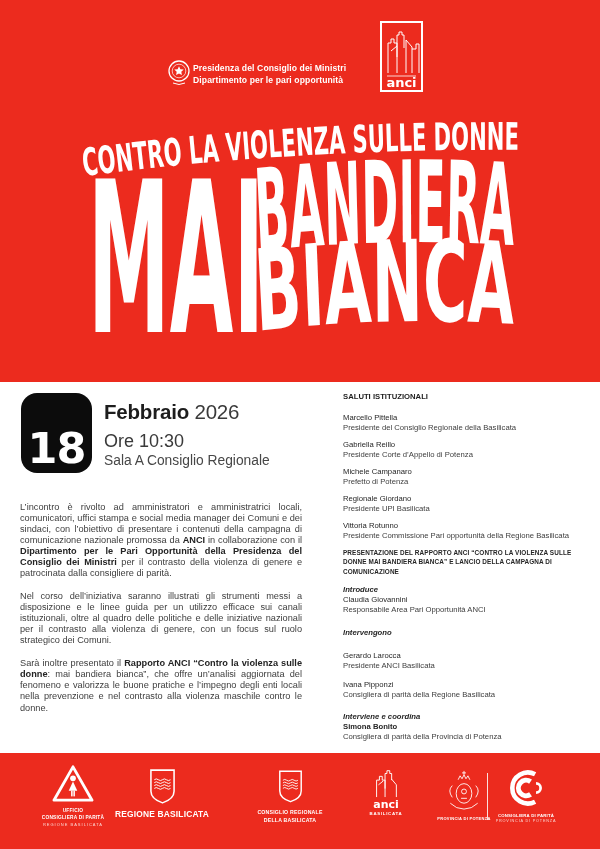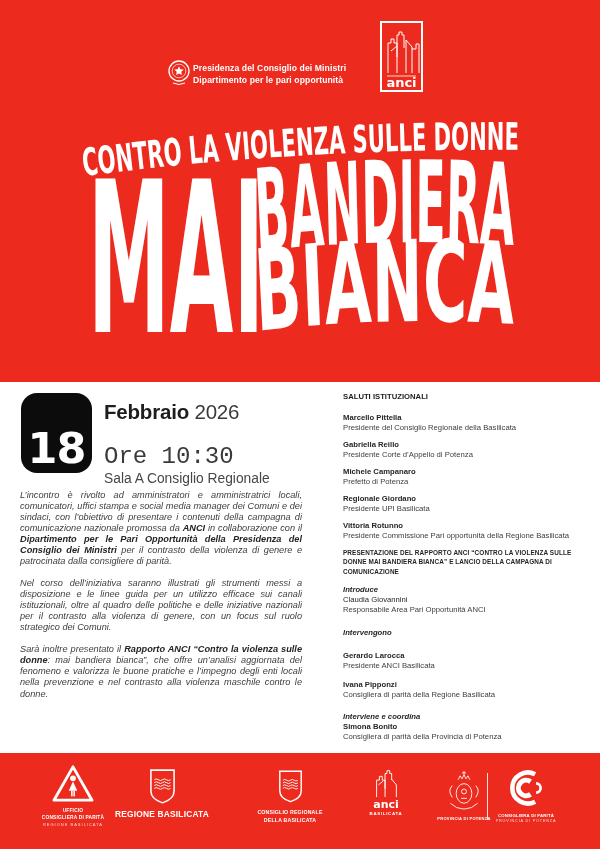--- a/index.html
+++ b/index.html
@@ -14,34 +14,34 @@
   .headline-svg{position:absolute;left:0;top:110px;}
   .headline-svg text{font-family:"DejaVu Sans","Liberation Sans",sans-serif;font-weight:bold;fill:#fff;}
 
   
   .dateblock{position:absolute;left:21px;top:393px;width:71px;height:80px;background:#0c0c0c;
              border-radius:16px;display:flex;align-items:flex-end;justify-content:center;}
   .dateblock .day{color:#fff;font-family:"DejaVu Sans",sans-serif;font-weight:bold;font-size:43px;letter-spacing:-1px;}
   .datetext{position:absolute;left:104px;top:400px;color:#3a3a3a;}
   .dt1{font-size:20.5px;letter-spacing:-.2px;}
   .dt1 .dtm{font-weight:bold;color:#1d1d1d;}
-  .dt2{font-size:24px;margin-top:19px;font-family:Liberation Mono, monospace;}
+  .dt2{font-size:18px;margin-top:7px;}
   .dt3{font-size:13.8px;margin-top:1px;color:#474747;}
 
   
   .leftcol{position:absolute;left:20px;top:490px;width:282px;font-size:9.2px;line-height:1.2;
            color:#3d3d3d;text-align:justify;}
-  .leftcol p{margin:0 0 11px 0;font-style:italic;}
+  .leftcol p{margin:12px 0 11px 0;}
   .b{font-weight:bold;color:#242424;}
 
   .rightcol{position:absolute;left:343px;top:392px;width:252px;color:#3d3d3d;
             font-size:7.7px;line-height:1.3;}
   .sec-title{font-weight:bold;color:#1d1d1d;margin:0 0 11px 0;}
   .entry{margin:0 0 7px 0;}
-  .entry .name{font-weight:bold;color:#262626;}
+  .entry .name{font-weight:normal;color:#262626;}
   .pres{font-weight:bold;color:#262626;font-size:6.4px;line-height:1.45;margin:6px 0 9px 0;letter-spacing:.1px;}
   .lab{font-style:italic;font-weight:bold;color:#262626;}
   .lab.solo{margin:0 0 13px 0;}
   .block{margin:0 0 13px 0;}
 
   
   .flogo{position:absolute;color:#fff;text-align:center;display:flex;flex-direction:column;align-items:center;}
   .f1{left:23px;top:764px;width:100px;}
   .f2{left:92px;top:768px;width:140px;}
   .f3{left:240px;top:769px;width:100px;}

